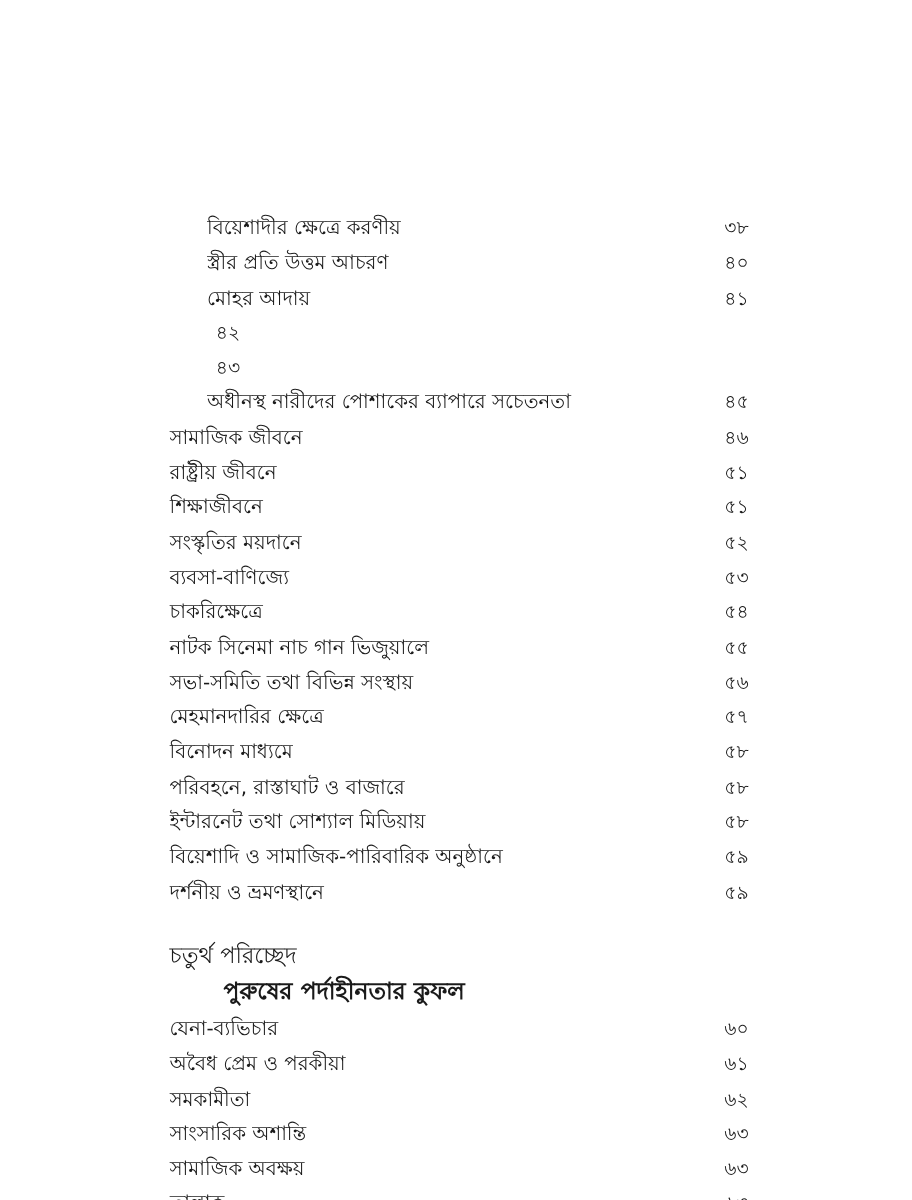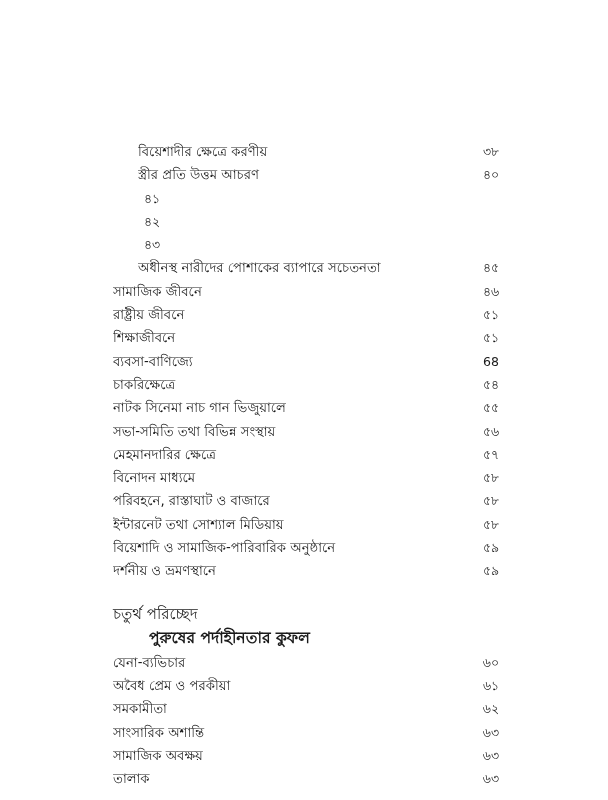--- a/index.html
+++ b/index.html
@@ -29,20 +29,21 @@
 
     <div class="row sub">
       <span class="title">বিয়েশাদীর ক্ষেত্রে করণীয়</span>
       <span class="num">৩৮</span>
     </div>
     <div class="row sub">
       <span class="title">স্ত্রীর প্রতি উত্তম আচরণ</span>
       <span class="num">৪০</span>
     </div>
     <div class="row sub">
+      <span class="title">মোহর আদায়</span>
       <span class="num">৪১</span>
     </div>
     <div class="row sub">
       <span class="num">৪২</span>
     </div>
     <div class="row sub">
       <span class="num">৪৩</span>
     </div>
     <div class="row sub">
       <span class="title">অধীনস্থ নারীদের পোশাকের ব্যাপারে সচেতনতা</span>
@@ -55,22 +56,26 @@
     </div>
     <div class="row">
       <span class="title">রাষ্ট্রীয় জীবনে</span>
       <span class="num">৫১</span>
     </div>
     <div class="row">
       <span class="title">শিক্ষাজীবনে</span>
       <span class="num">৫১</span>
     </div>
     <div class="row">
+      <span class="title">সংস্কৃতির ময়দানে</span>
+      <span class="num">৫২</span>
+    </div>
+    <div class="row">
       <span class="title">ব্যবসা-বাণিজ্যে</span>
-      <span class="num">68</span>
+      <span class="num">৫৩</span>
     </div>
     <div class="row">
       <span class="title">চাকরিক্ষেত্রে</span>
       <span class="num">৫৪</span>
     </div>
     <div class="row">
       <span class="title">নাটক সিনেমা নাচ গান ভিজুয়ালে</span>
       <span class="num">৫৫</span>
     </div>
     <div class="row">

